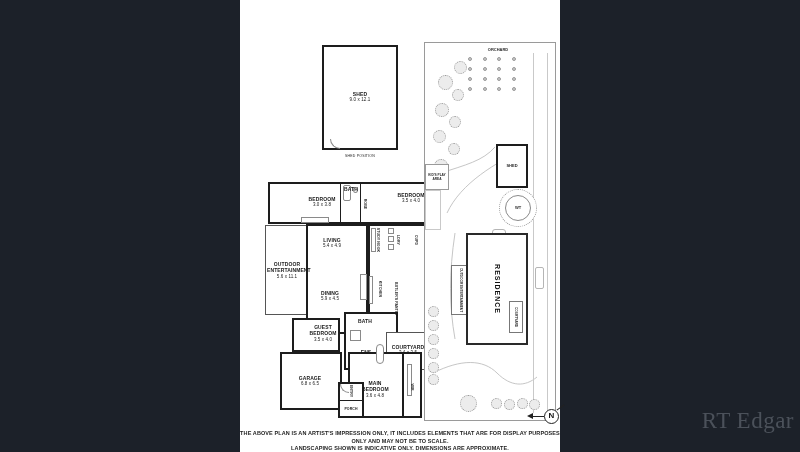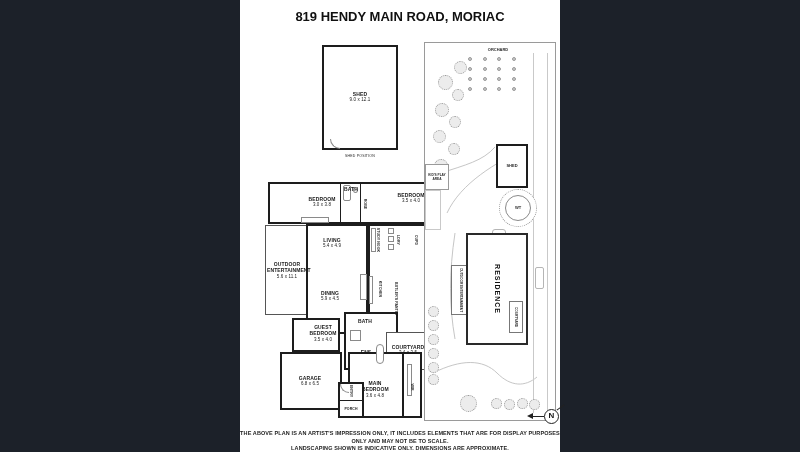--- a/index.html
+++ b/index.html
@@ -55,21 +55,20 @@
           font-size:5.5px; font-weight:bold; color:#1c1c1c; line-height:1.4; letter-spacing:.1px; }
   .watermark { position:absolute; right:6px; bottom:18px; font-family:"Liberation Serif", serif;
                font-size:23px; color:#4b515a; letter-spacing:.5px; }
 </style>
 </head>
 <body>
 
 <div class="canvas">
   <div class="sheet">
 
-    <div class="title">819 HENDY MAIN ROAD, MORIAC</div>
 
     <div>
 
       <div class="wall2" style="left:82px;top:45px;width:76px;height:105px"></div>
       <div class="arc" style="left:90px;top:139px;width:10px;height:10px"></div>
       <div class="lbl" style="left:120px;top:97px">
         <span>SHED</span>
         <span class="dims">9.0 x 12.1</span>
       </div>
       <div class="lbl cap" style="left:120px;top:156px">SHED POSITION</div>
@@ -264,13 +263,14 @@
       <div class="c-circ">N</div>
       <div class="c-tail"></div>
     </div>
 
     <div class="disc">
       <div>THE ABOVE PLAN IS AN ARTIST'S IMPRESSION ONLY, IT INCLUDES ELEMENTS THAT ARE FOR DISPLAY PURPOSES ONLY AND MAY NOT BE TO SCALE.</div>
       <div>LANDSCAPING SHOWN IS INDICATIVE ONLY. DIMENSIONS ARE APPROXIMATE.</div>
     </div>
   </div>
 
+  <div class="watermark">RT Edgar</div>
 </div>
 
 </body></html>

